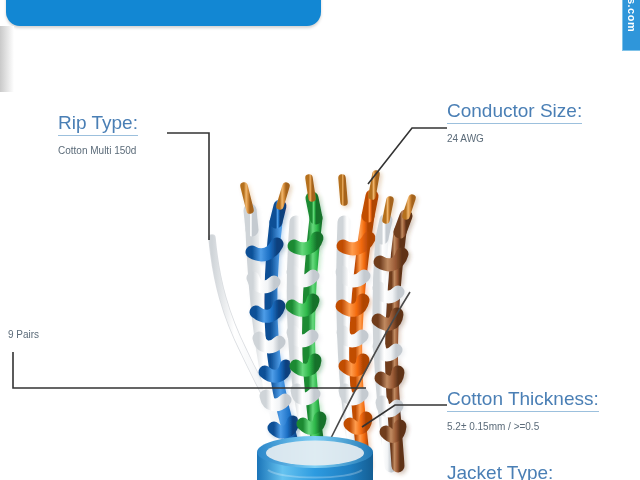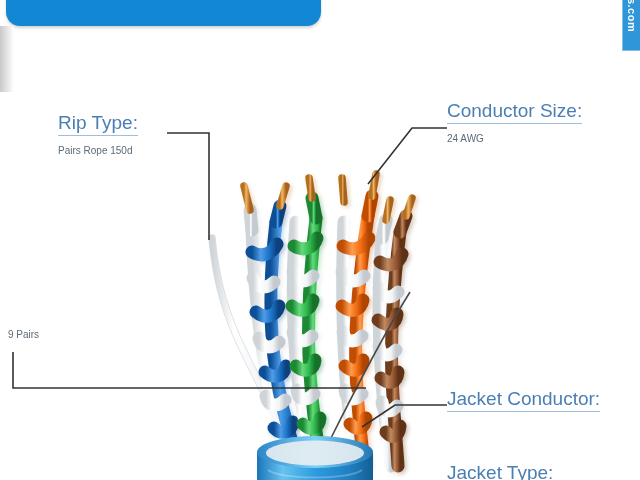--- a/index.html
+++ b/index.html
@@ -266,33 +266,34 @@
     
   </div>
   <div id="page-left-fade"></div>
 
   <div id="site-tab">
     <span id="site-tab-text">les.com</span>
   </div>
 
   <div class="callout" id="callout-rip-cord">
     <div class="title">Rip Type:</div>
-    <div class="sub">Pairs Rope 150d</div>
+    <div class="sub">Cotton Multi 150d</div>
   </div>
 
   <div class="callout" id="callout-conductor">
     <div class="title">Conductor Size:</div>
     <div class="sub">24 AWG</div>
   </div>
 
   <div class="callout" id="callout-multi">
     <div class="sub">9 Pairs</div>
   </div>
 
   <div class="callout" id="callout-jacket-thick">
-    <div class="title">Jacket Conductor:</div>
+    <div class="title">Cotton Thickness:</div>
+    <div class="sub">5.2± 0.15mm / &gt;=0.5</div>
   </div>
 
   <div class="callout" id="callout-jacket-type">
     <div class="title">Jacket Type:</div>
   </div>
 
 </div>
 
 </body></html>

